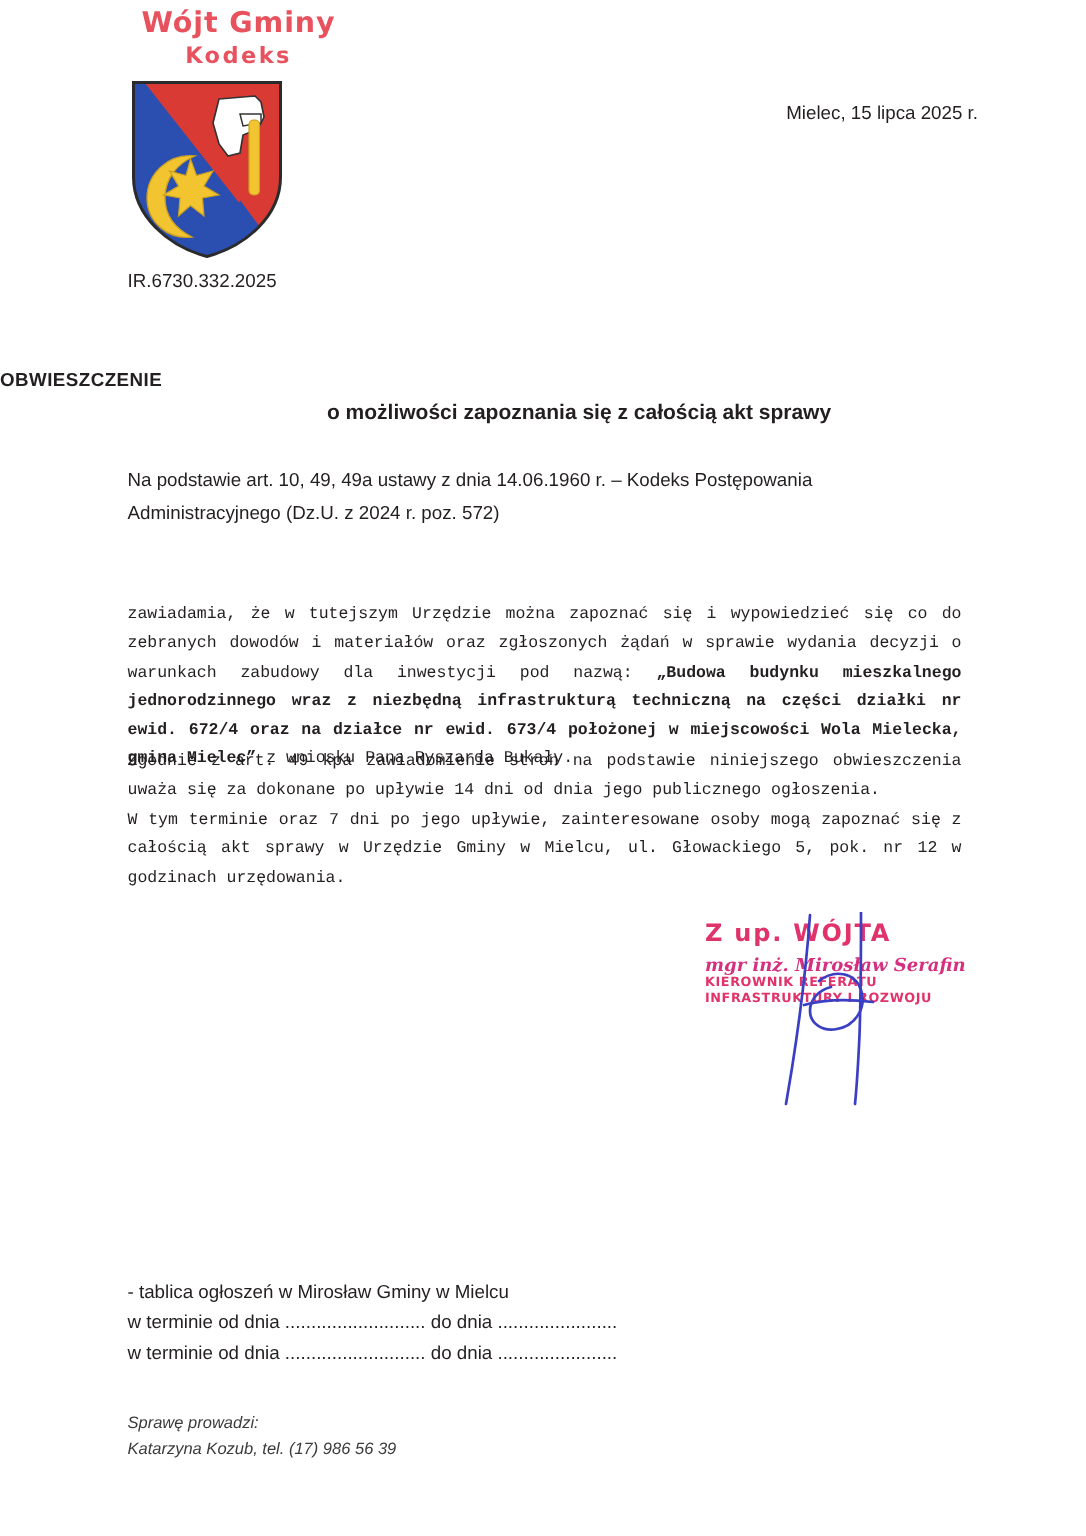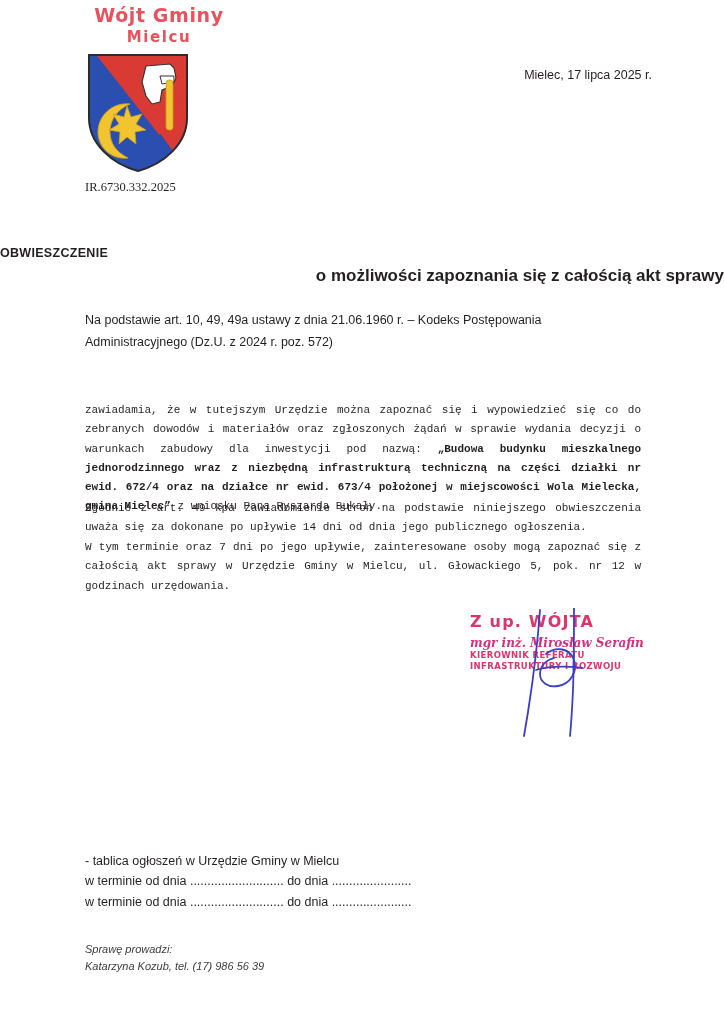--- a/index.html
+++ b/index.html
@@ -65,41 +65,40 @@
     font-size: 12.5px;
     white-space: nowrap;
   }
 
   
   .doc-ref {
     position: absolute;
     left: 85px;
     top: 180px;
     font-size: 12.5px;
-    font-family: Liberation Serif, serif;
   }
 
   
   .title-main {
     position: absolute;
     left: 0;
     right: 0;
     top: 246px;
     text-align: left;
     font-size: 12.5px;
     font-weight: bold;
     letter-spacing: 0.3px;
   }
   .title-sub {
     position: absolute;
     left: 0;
     right: 0;
     top: 266px;
-    text-align: right;
-    font-size: 17px;
+    text-align: center;
+    font-size: 14px;
     font-weight: bold;
     margin-left: 48px;
   }
   .title-authority {
     position: absolute;
     left: 0;
     right: 0;
     top: 363px;
     text-align: center;
     font-size: 12.5px;
@@ -204,21 +203,21 @@
     font-style: italic;
   }
 </style>
 </head>
 <body>
 
 <div class="page">
 
   <div class="letterhead">
     <div class="lh-line1">Wójt Gminy</div>
-    <div class="lh-line2">Mielcu</div>
+    <div class="lh-line2">Kodeks</div>
   </div>
 
   <div class="coa">
     <svg viewBox="0 0 104 122" width="104" height="122" xmlns="http://www.w3.org/2000/svg">
       <defs>
         <clipPath id="shieldClip">
           <path d="M3 3 H101 V66 C101 92 78 112 52 119 C26 112 3 92 3 66 Z"></path>
         </clipPath>
       </defs>
       <g clip-path="url(#shieldClip)">
@@ -237,28 +236,28 @@
         <rect x="80" y="28" width="7" height="50" rx="3" fill="#f2c430" stroke="#c9a020" stroke-width="0.8"></rect>
 
         <path d="M44 52 C26 50 12 64 12 80 C12 96 26 108 42 106 C30 100 24 91 24 80 C24 67 32 57 44 52 Z" fill="#f2c430" stroke="#c9a020" stroke-width="0.9"></path>
 
         <polygon fill="#f2c430" stroke="#c9a020" stroke-width="0.8" points="41,54 45,65 56,62 50,72 60,78 49,80 50,92 41,85 33,92 34,80 23,78 33,72 27,62 38,65"></polygon>
       </g>
       <path d="M3 3 H101 V66 C101 92 78 112 52 119 C26 112 3 92 3 66 Z" fill="none" stroke="#2b2b2b" stroke-width="2"></path>
     </svg>
   </div>
 
-  <div class="doc-date">Mielec, 17 lipca 2025 r.</div>
+  <div class="doc-date">Mielec, 15 lipca 2025 r.</div>
 
   <div class="doc-ref">IR.6730.332.2025</div>
 
   <div class="title-main">OBWIESZCZENIE</div>
   <div class="title-sub">o możliwości zapoznania się z całością akt sprawy</div>
 
-  <div class="legal-basis">Na podstawie art. 10, 49, 49a ustawy z dnia 21.06.1960 r. – Kodeks Postępowania Administracyjnego (Dz.U. z 2024 r. poz. 572)</div>
+  <div class="legal-basis">Na podstawie art. 10, 49, 49a ustawy z dnia 14.06.1960 r. – Kodeks Postępowania Administracyjnego (Dz.U. z 2024 r. poz. 572)</div>
 
 
   <div class="body-block block-1">
     <span>zawiadamia, że w tutejszym Urzędzie można zapoznać się i wypowiedzieć się co do zebranych dowodów i materiałów oraz zgłoszonych żądań w sprawie wydania decyzji o warunkach zabudowy dla inwestycji pod nazwą: </span><b>„Budowa budynku mieszkalnego jednorodzinnego wraz z niezbędną infrastrukturą techniczną na części działki nr ewid. 672/4 oraz na działce nr ewid. 673/4 położonej w miejscowości Wola Mielecka, gmina Mielec”</b><span> z wniosku Pana Ryszarda Bukały.</span>
   </div>
 
   <div class="body-block block-2">Zgodnie z art. 49 kpa zawiadomienie stron na podstawie niniejszego obwieszczenia uważa się za dokonane po upływie 14 dni od dnia jego publicznego ogłoszenia.</div>
 
   <div class="body-block block-3">W tym terminie oraz 7 dni po jego upływie, zainteresowane osoby mogą zapoznać się z całością akt sprawy w Urzędzie Gminy w Mielcu, ul. Głowackiego 5, pok. nr 12 w godzinach urzędowania.</div>
 
@@ -273,21 +272,21 @@
       <g fill="none" stroke="#3a3fc4" stroke-width="1.8" stroke-linecap="round">
         <path d="M70 2 C68 30 64 66 58 104 C56 116 55 122 54 128"></path>
         <path d="M104 0 C104 26 104 54 103 82 C102 104 101 118 100 128"></path>
         <path d="M76 46 C86 38 100 40 104 52 C108 64 100 76 88 78 C78 80 70 74 70 66 C70 58 76 52 84 50"></path>
         <path d="M66 62 C80 58 96 58 112 60"></path>
       </g>
     </svg>
   </div>
 
   <div class="distribution">
-    <div>- tablica ogłoszeń w Urzędzie Gminy w Mielcu</div>
+    <div>- tablica ogłoszeń w Mirosław Gminy w Mielcu</div>
     <div>w terminie od dnia ........................... do dnia .......................</div>
     <div>w terminie od dnia ........................... do dnia .......................</div>
   </div>
 
   <div class="contact">
     <div>Sprawę prowadzi:</div>
     <div>Katarzyna Kozub, tel. (17) 986 56 39</div>
   </div>
 
 </div>

